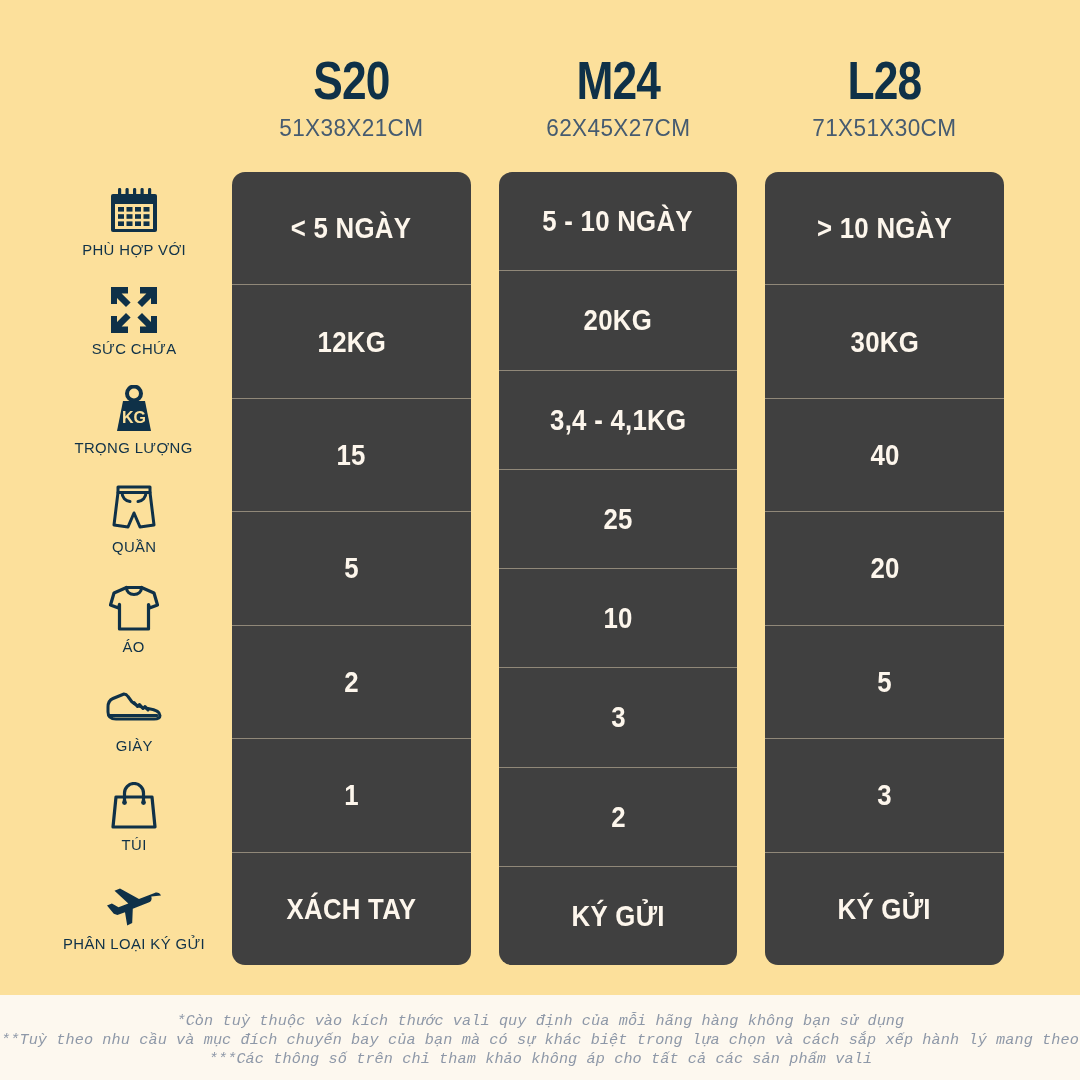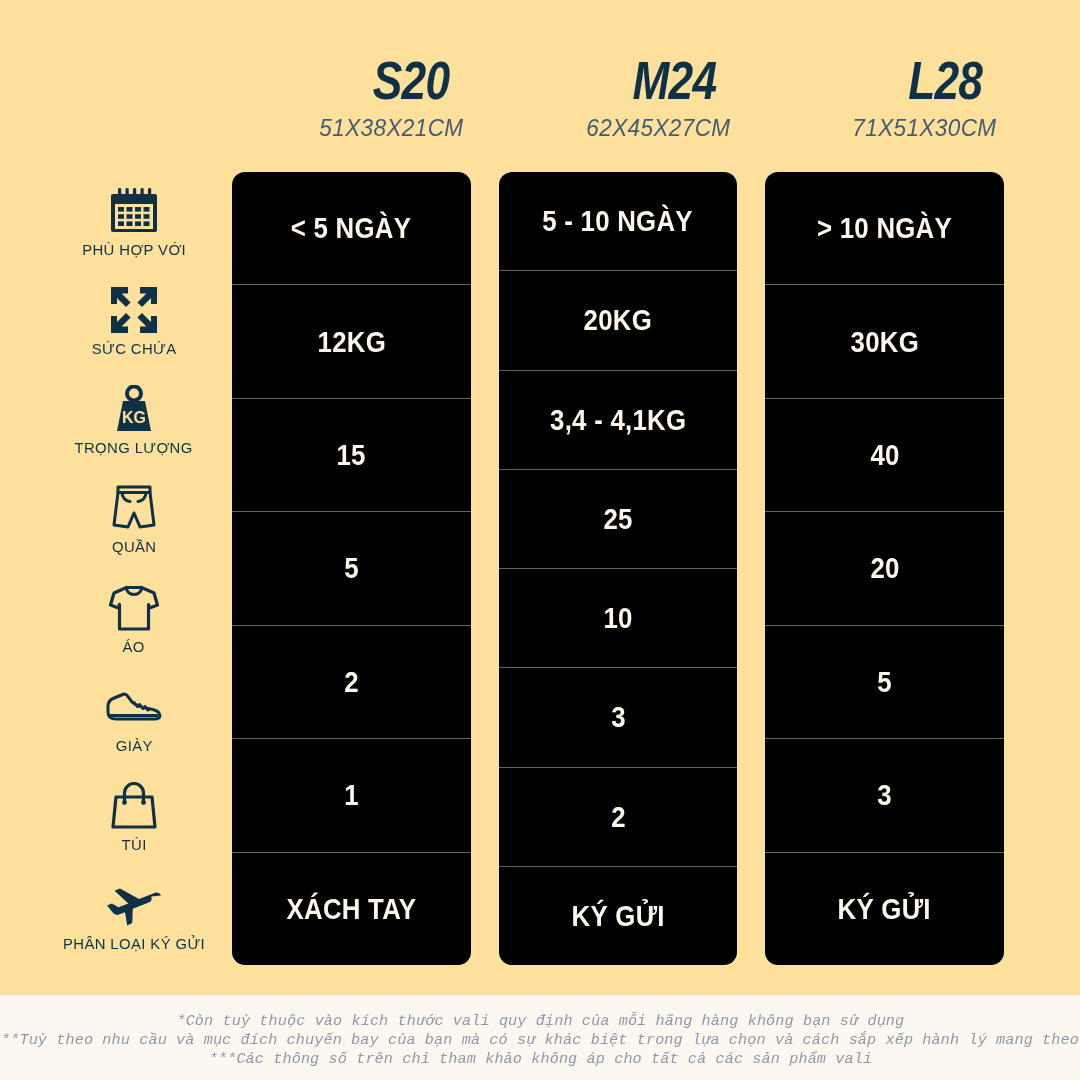--- a/index.html
+++ b/index.html
@@ -36,22 +36,21 @@
   .header-cols {
     flex: 1 1 auto;
     display: flex;
     gap: 28px;
     padding-right: 76px;
     padding-bottom: 26px;
   }
 
   .header-col {
     flex: 1 1 0;
-    text-align: right;
-    font-style: italic;
+    text-align: center;
   }
 
   .col-code {
     font-family: "Liberation Sans Narrow", "Liberation Sans", sans-serif;
     font-size: 54px;
     font-weight: bold;
     letter-spacing: -1px;
     color: #0f3148;
     line-height: 1.02;
     transform: scaleX(0.82);
@@ -116,21 +115,21 @@
   
   #data-cols {
     flex: 1 1 auto;
     display: flex;
     gap: 28px;
     padding-right: 76px;
   }
 
   .data-col {
     flex: 1 1 0;
-    background: #000000;
+    background: #404040;
     border-radius: 13px;
     display: flex;
     flex-direction: column;
     overflow: hidden;
   }
 
   .cell {
     flex: 1 1 0;
     display: flex;
     align-items: center;

